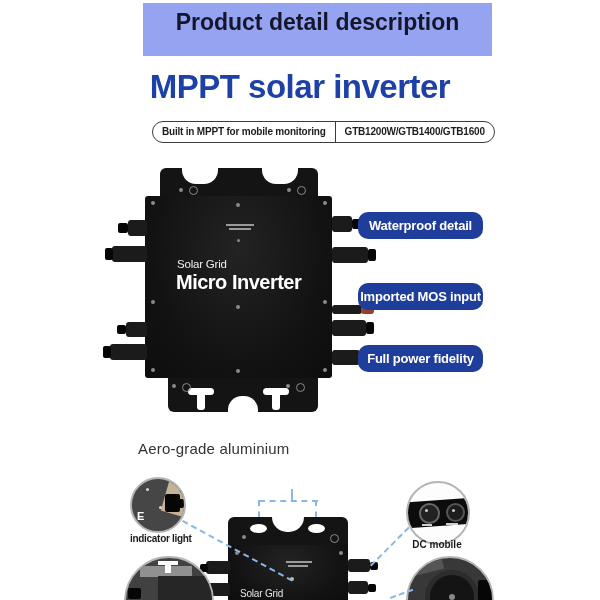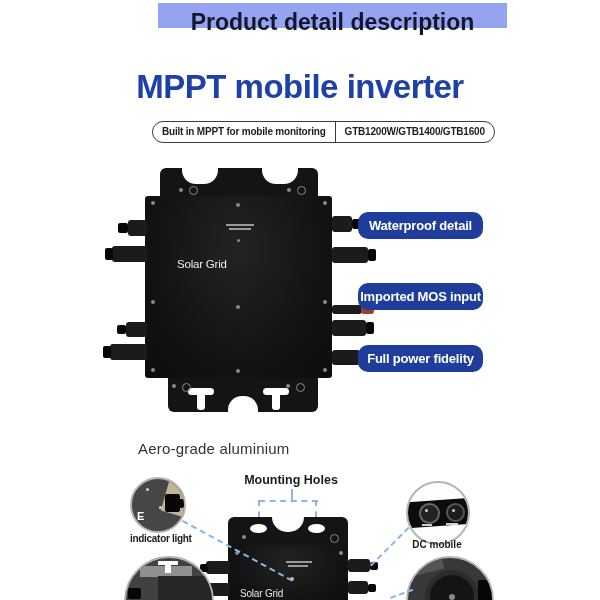--- a/index.html
+++ b/index.html
@@ -1,23 +1,23 @@
 <!DOCTYPE html>
 <html><head>
 <meta charset="utf-8">
 <style>
   html,body{margin:0;padding:0;background:#fff;}
   .page{position:relative;width:600px;height:600px;background:#ffffff;overflow:hidden;
         font-family:"Liberation Sans","DejaVu Sans",sans-serif;}
   .abs{position:absolute;}
 
   
-  .banner{left:143px;top:3px;width:349px;height:25px;background:var(--banner-bg,#95a4f1);
+  .banner{left:143px;top:3px;width:349px;height:53px;background:var(--banner-bg,#95a4f1);
           color:var(--banner-fg,#15152e);font-size:23px;font-weight:bold;text-align:center;
-          line-height:39px;letter-spacing:0px;margin-left:15px;}
+          line-height:39px;letter-spacing:0px;}
 
   
   .hero-title{left:0;top:68px;width:600px;text-align:center;font-size:33px;font-weight:bold;
               color:var(--title-fg,#1e41a8);letter-spacing:-0.5px;}
   .badges{left:152px;top:121px;height:20px;display:inline-flex;align-items:stretch;
           border:1.5px solid #3c3c3c;border-radius:11px;background:#fff;overflow:hidden;}
   .badge{font-size:10px;font-weight:bold;color:#1d1d1d;line-height:20px;padding:0 9px;
          letter-spacing:-0.2px;white-space:nowrap;}
   .badge + .badge{border-left:1.5px solid #3c3c3c;}
 
@@ -59,21 +59,21 @@
 </style>
 </head>
 <body>
 
 <div class="page" style="--banner-bg: #95a4f1; --banner-fg: #15152e; --title-fg: #1e41a8; --pill-bg: #1f3d9b; --dash: #8ab6e8;">
 
   <div class="abs banner">
     <span>Product detail description</span>
   </div>
 
-  <div class="abs hero-title">MPPT mobile inverter</div>
+  <div class="abs hero-title">MPPT solar inverter</div>
 
   <div class="abs badges">
     <span class="badge">Built in MPPT for mobile monitoring</span>
     <span class="badge">GTB1200W/GTB1400/GTB1600</span>
   </div>
 
   <div class="abs plate" style="left:160px;top:168px;width:158px;height:30px;border-radius:6px 6px 0 0;"></div>
   <div class="abs cutout" style="left:182px;top:168px;width:36px;height:16px;border-radius:0 0 14px 14px;"></div>
   <div class="abs cutout" style="left:262px;top:168px;width:36px;height:16px;border-radius:0 0 14px 14px;"></div>
   <div class="abs dot" style="left:179px;top:188px;width:4px;height:4px;"></div>
@@ -91,20 +91,21 @@
   <div class="abs dot" style="left:236px;top:305px;width:4px;height:4px;"></div>
   <div class="abs dot" style="left:151px;top:368px;width:4px;height:4px;"></div>
   <div class="abs dot" style="left:236px;top:369px;width:4px;height:4px;"></div>
   <div class="abs dot" style="left:323px;top:368px;width:4px;height:4px;"></div>
 
   <div class="abs spec-line" style="left:226px;top:224px;width:28px;height:2px;"></div>
   <div class="abs spec-line" style="left:229px;top:228px;width:22px;height:2px;"></div>
   <div class="abs dot" style="left:237px;top:239px;width:3px;height:3px;"></div>
 
   <div class="abs dev-brand" style="left:177px;top:258px;">Solar Grid</div>
+  <div class="abs dev-name" style="left:176px;top:271px;">Micro Inverter</div>
 
   <div class="abs plate" style="left:168px;top:378px;width:150px;height:34px;border-radius:0 0 6px 6px;"></div>
   <div class="abs cutout" style="left:228px;top:396px;width:30px;height:16px;border-radius:14px 14px 0 0;"></div>
   <div class="abs cutout" style="left:188px;top:388px;width:26px;height:7px;border-radius:4px;"></div>
   <div class="abs cutout" style="left:197px;top:390px;width:8px;height:20px;border-radius:3px;"></div>
   <div class="abs cutout" style="left:263px;top:388px;width:26px;height:7px;border-radius:4px;"></div>
   <div class="abs cutout" style="left:272px;top:390px;width:8px;height:20px;border-radius:3px;"></div>
   <div class="abs dot" style="left:172px;top:384px;width:4px;height:4px;"></div>
   <div class="abs ring" style="left:182px;top:383px;width:7px;height:7px;"></div>
   <div class="abs dot" style="left:286px;top:384px;width:4px;height:4px;"></div>
@@ -129,21 +130,20 @@
   <div class="abs cap" style="left:366px;top:322px;width:8px;height:12px;"></div>
   <div class="abs conn" style="left:332px;top:350px;width:28px;height:15px;"></div>
   <div class="abs cap" style="left:360px;top:353px;width:9px;height:9px;"></div>
 
   <div class="abs pill" style="top:212px;">Waterproof detail</div>
   <div class="abs pill" style="top:283px;">Imported MOS input</div>
   <div class="abs pill" style="top:345px;">Full power fidelity</div>
 
   <div class="abs aero">Aero-grade aluminium</div>
 
-  <div class="abs callout mounting">Mounting Holes</div>
 
   <div class="abs vline" style="left:291px;top:489px;height:11px;"></div>
   <div class="abs dline" style="left:259px;top:500px;width:59px;"></div>
   <div class="abs vline" style="left:258px;top:500px;height:29px;"></div>
   <div class="abs vline" style="left:315px;top:500px;height:29px;"></div>
 
   <div class="abs plate" style="left:228px;top:517px;width:120px;height:28px;border-radius:6px 6px 0 0;"></div>
   <div class="abs cutout" style="left:272px;top:517px;width:32px;height:15px;border-radius:0 0 15px 15px;"></div>
   <div class="abs cutout" style="left:250px;top:524px;width:17px;height:9px;border-radius:50%;"></div>
   <div class="abs cutout" style="left:308px;top:524px;width:17px;height:9px;border-radius:50%;"></div>

